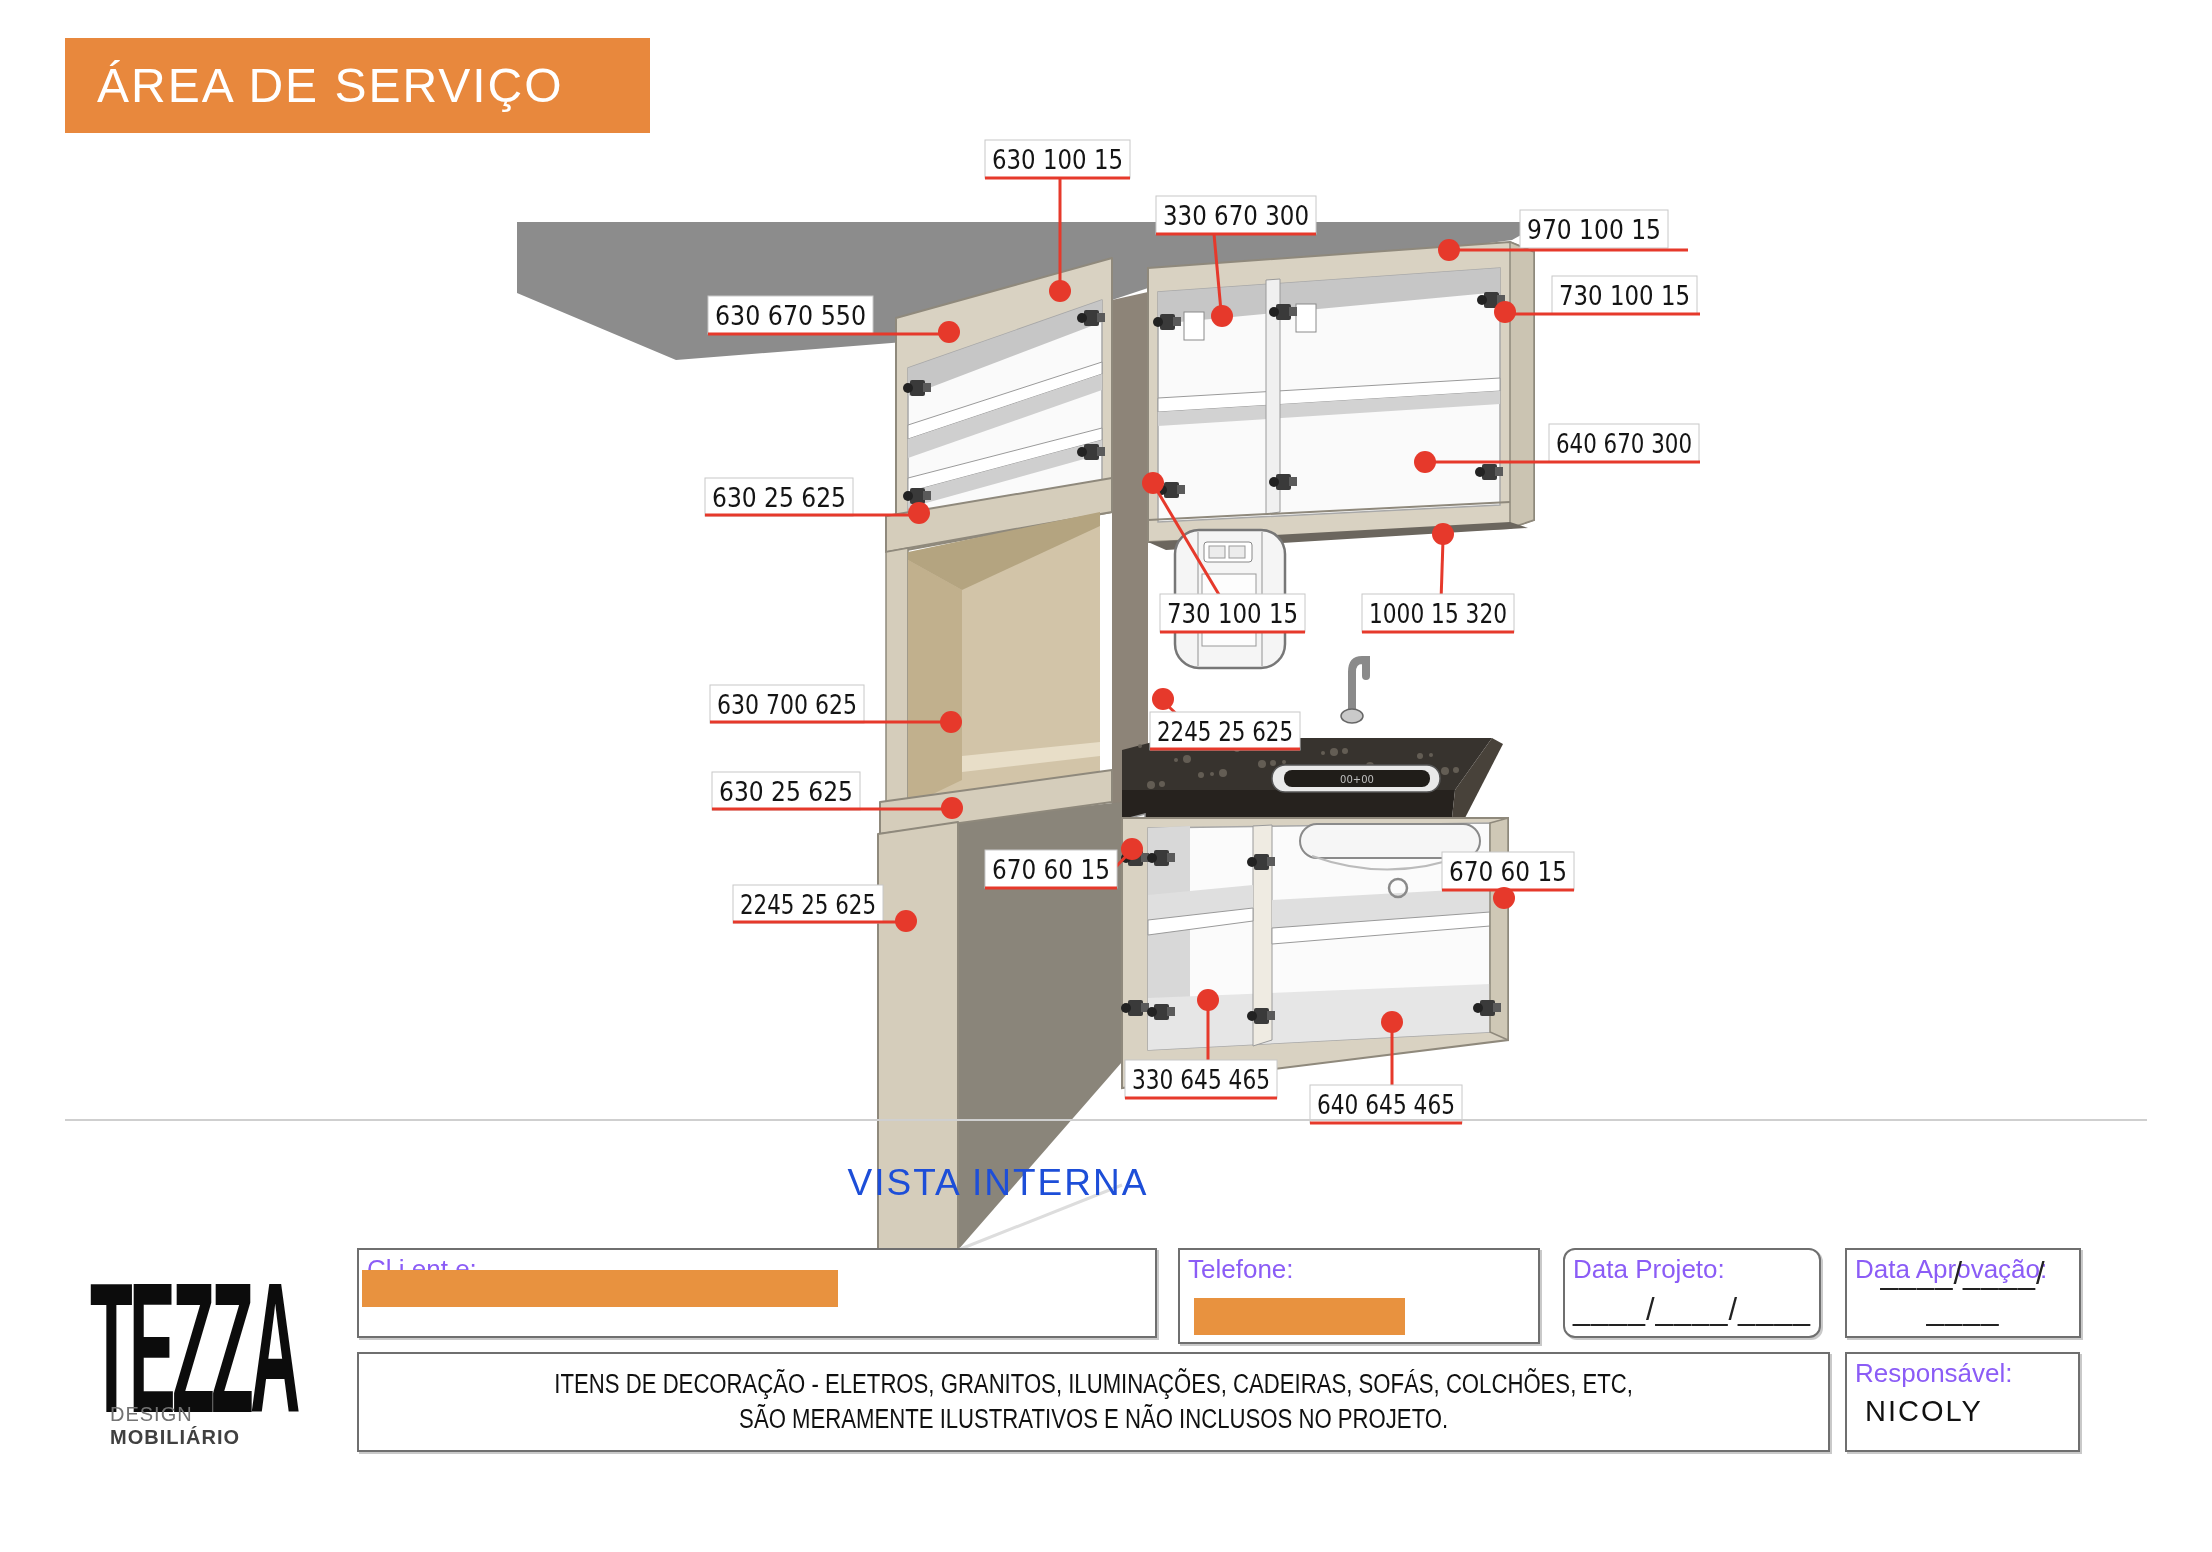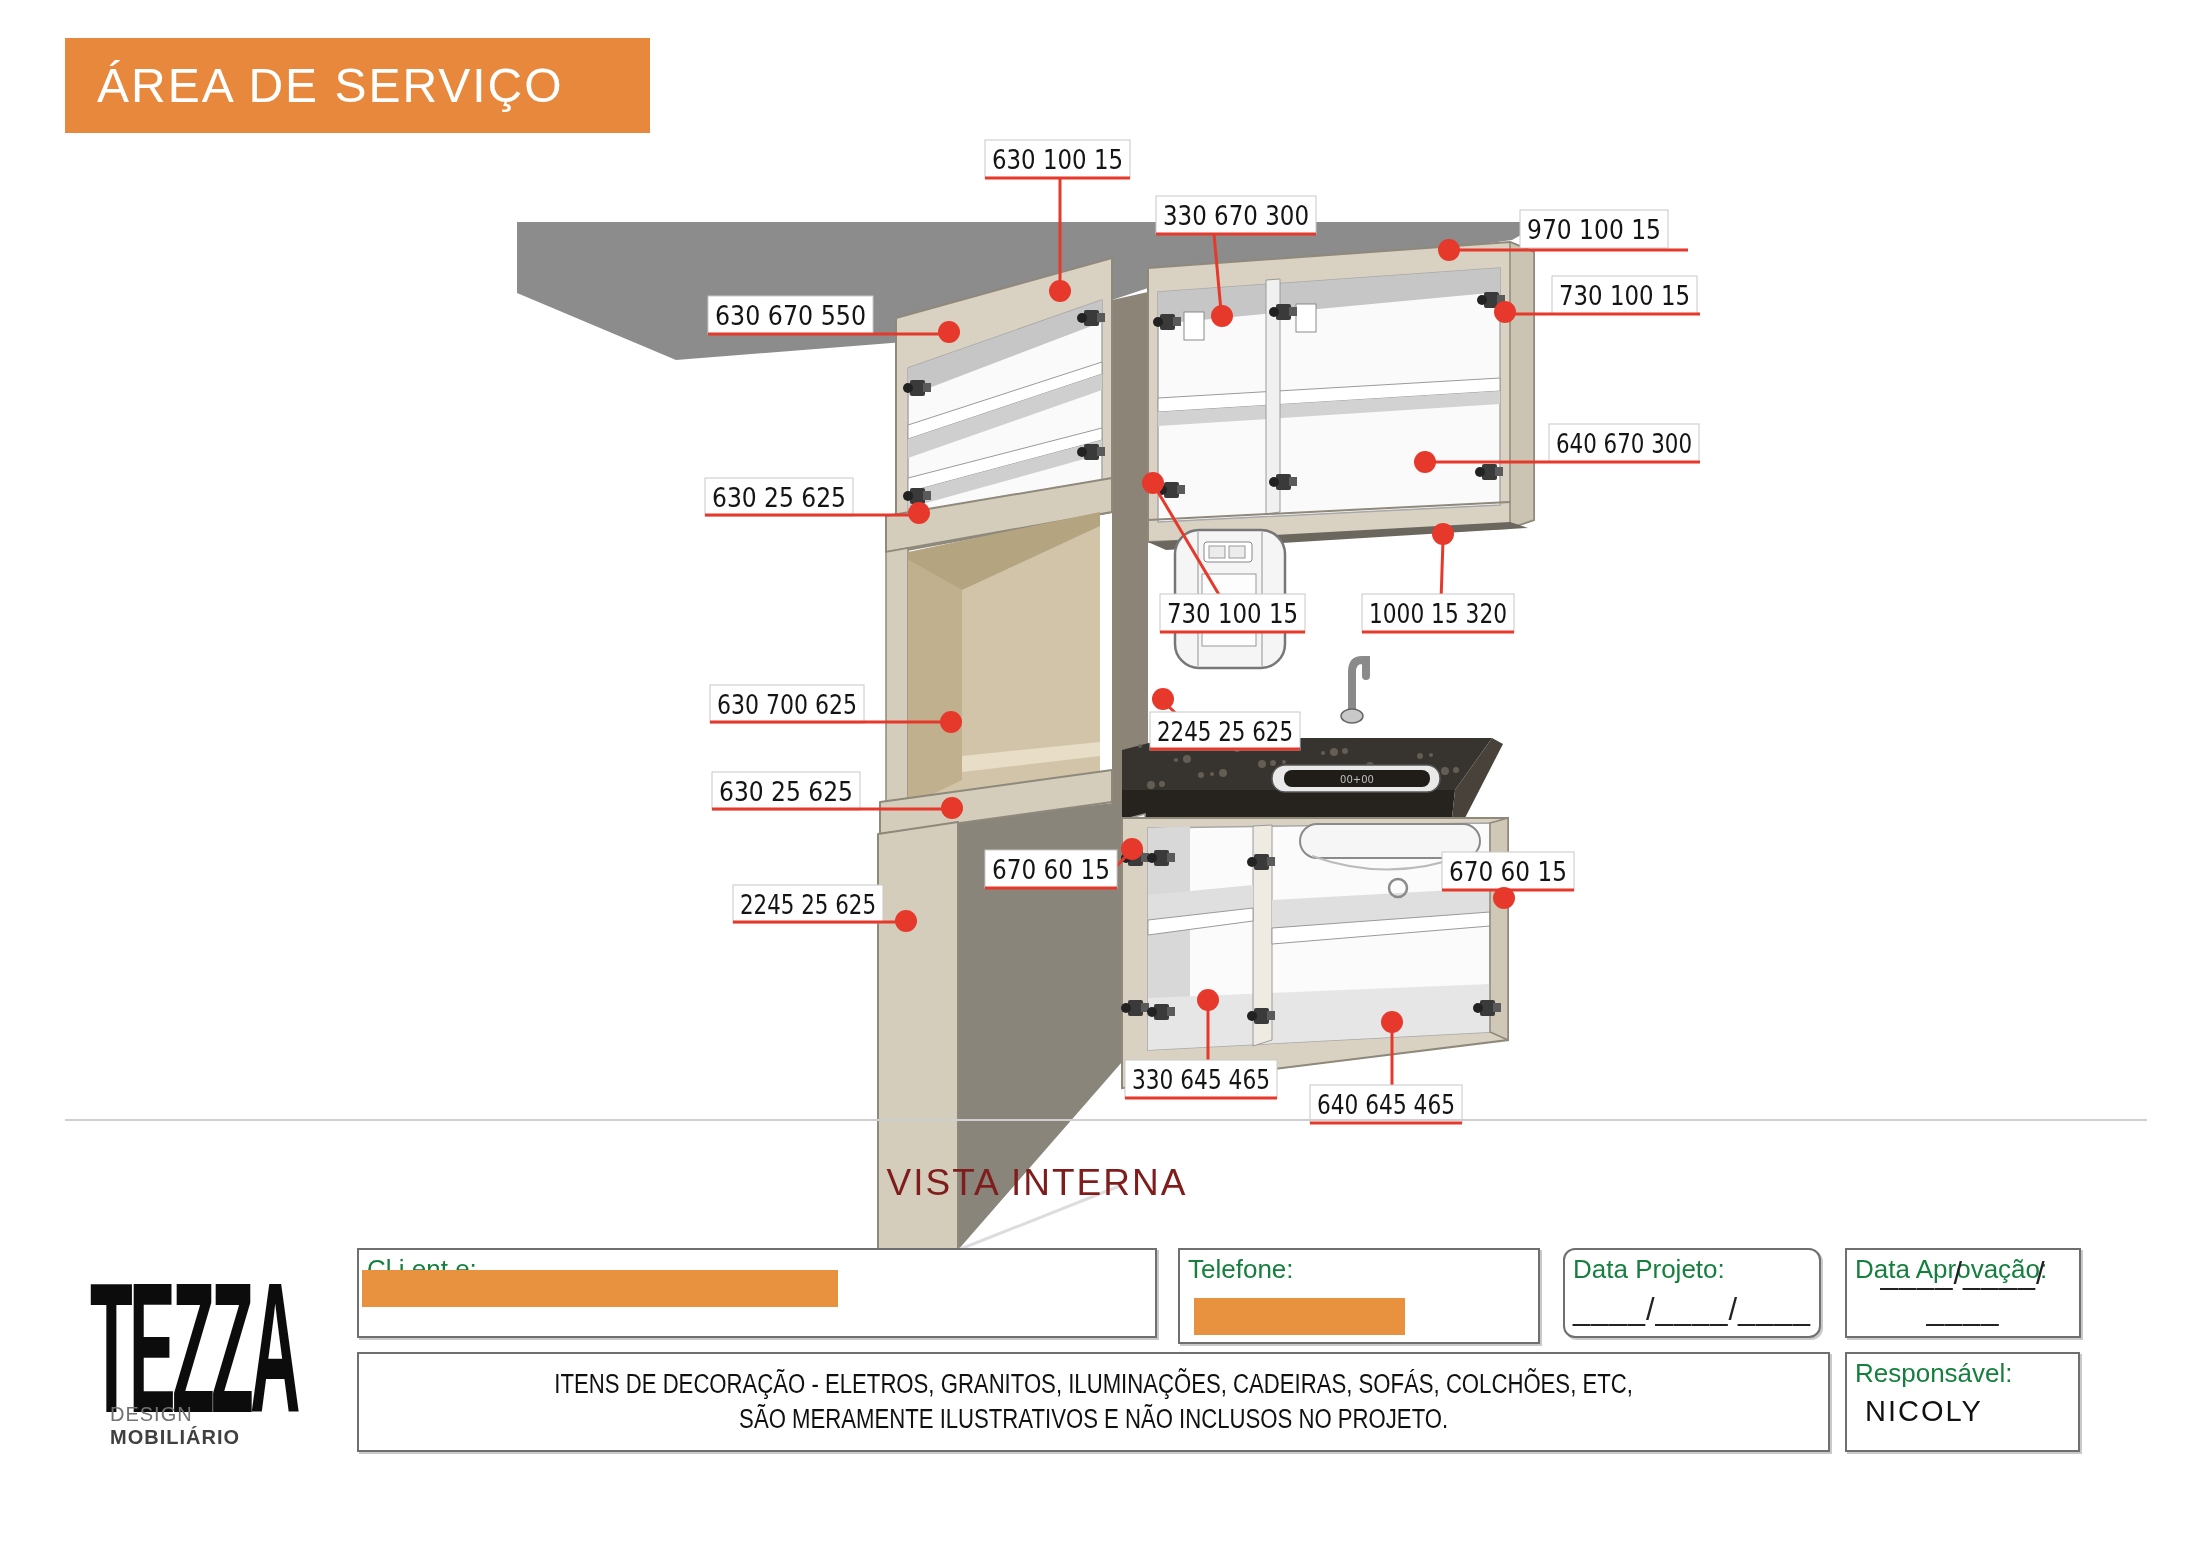--- a/index.html
+++ b/index.html
@@ -9,25 +9,25 @@
   
   #banner{left:65px;top:38px;width:585px;height:95px;line-height:95px;
           padding-left:32px;box-sizing:border-box;color:#fff;
           font-size:48px;letter-spacing:2px;font-weight:400;}
   
   #drawing{left:0;top:0;width:2212px;height:1552px;}
   
   #divider{left:65px;top:1119px;width:2082px;height:0;border-top:2px solid #cfcfcf;}
   
   #view-title{left:0;top:1162px;width:1996px;text-align:center;
-              font-size:37px;letter-spacing:2px;color:#7f1d1d;padding-left:39px;}
+              font-size:37px;letter-spacing:2px;color:#1d4ed8;}
   
   .fbox{border:2px solid #6f6f6f;background:#fff;box-sizing:border-box;
         box-shadow:2px 2px 0 #c9c9c9;}
-  .flabel{font-size:26px;color:#15803d;padding:4px 0 0 8px;}
+  .flabel{font-size:26px;color:#8b5cf6;padding:4px 0 0 8px;}
   .redact{position:absolute;background:#e8923f;}
   #cliente-box{left:357px;top:1248px;width:800px;height:90px;}
   #cliente-bar{left:362px;top:1270px;width:476px;height:37px;}
   #telefone-box{left:1178px;top:1248px;width:362px;height:96px;}
   #telefone-bar{left:1194px;top:1298px;width:211px;height:37px;}
   #dataprojeto-box{left:1563px;top:1248px;width:258px;height:90px;border-radius:12px;}
   #dataaprov-box{left:1845px;top:1248px;width:236px;height:90px;}
   .dateline{position:absolute;left:0;bottom:8px;width:100%;text-align:center;
             font-size:31px;letter-spacing:1px;color:#222;}
   #disclaimer-box{left:357px;top:1352px;width:1473px;height:100px;

